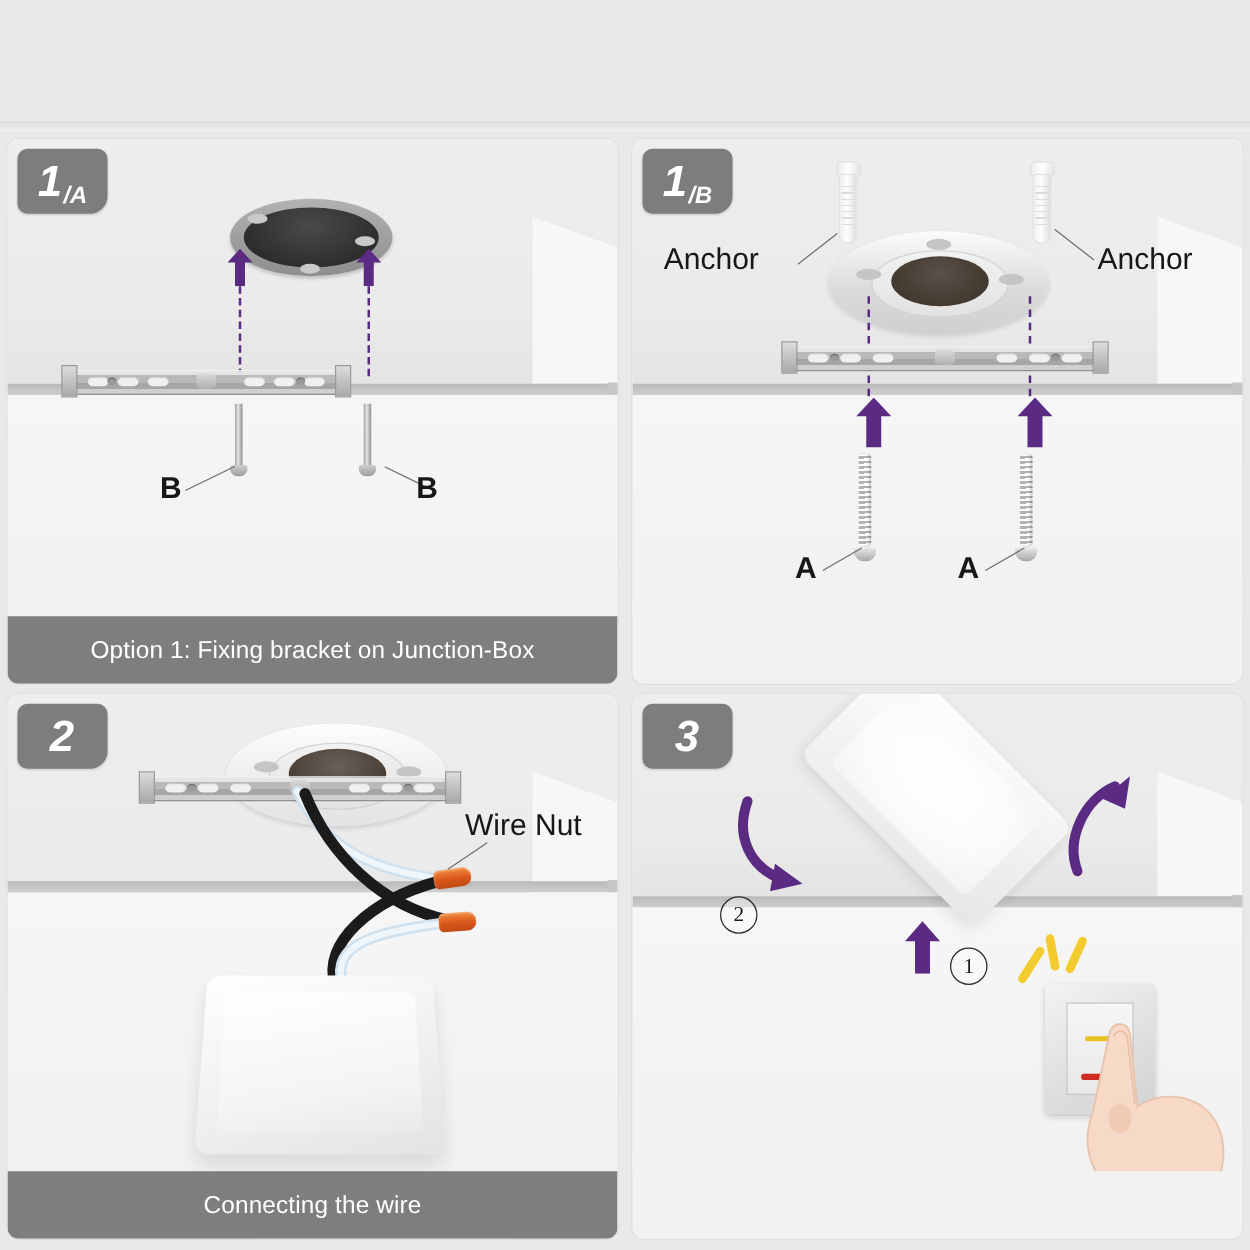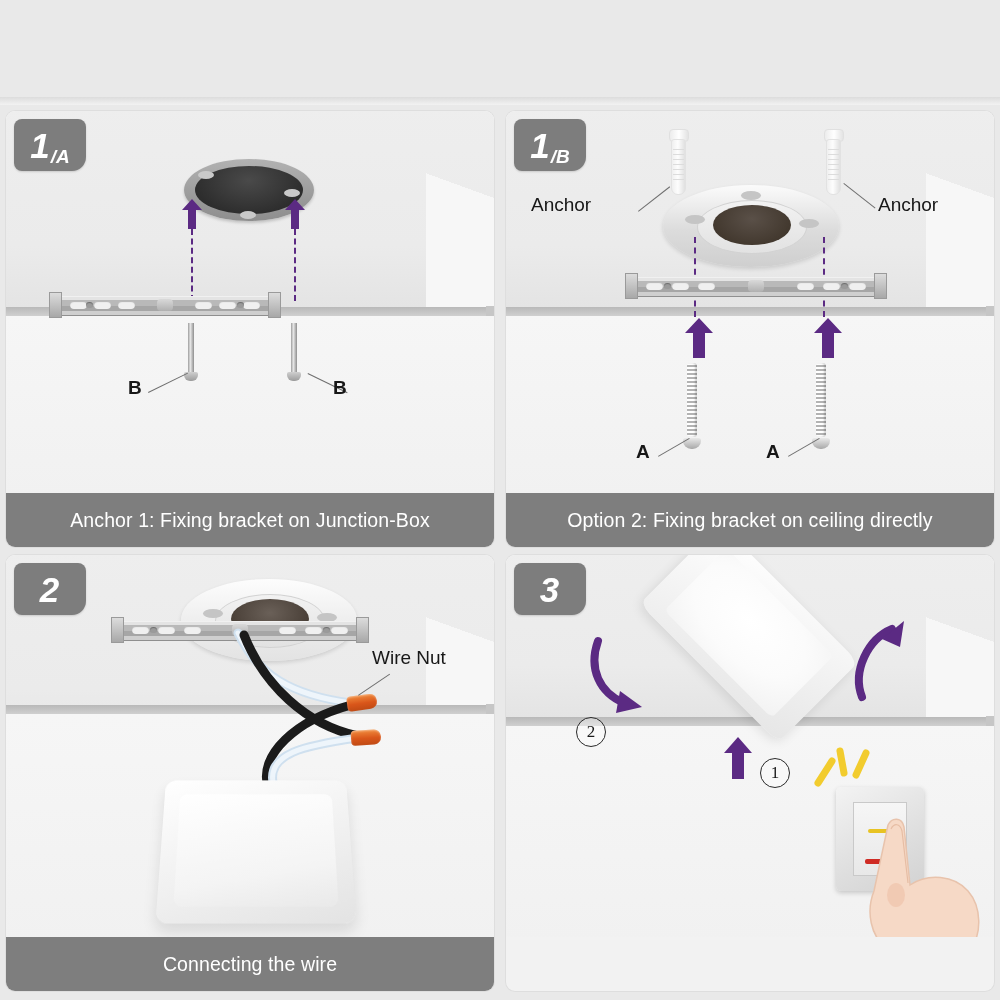--- a/index.html
+++ b/index.html
@@ -186,21 +186,21 @@
   .anchor .collar{
     position:absolute;left:0;top:0;width:20px;height:13px;border-radius:4px;
     background:linear-gradient(90deg,#ececec,#ffffff 50%,#e3e3e3);
     border:1px solid #e0e0e0;box-sizing:border-box;
   }
   .anchor .ribs{
     position:absolute;left:4px;top:16px;width:11px;height:36px;
     background:repeating-linear-gradient(180deg,transparent 0 4px,#dcdcdc 4px 5px);
   }
 
-  .lbl{position:absolute;font-size:19px;color:#171717;white-space:nowrap;}
+  .lbl{position:absolute;font-size:24px;color:#171717;white-space:nowrap;}
   .leader{position:absolute;height:0;border-top:1px solid #6e6e6e;transform-origin:0 0;}
 
   
   .lamp2{position:absolute;width:190px;height:160px;}
   .lamp2 .frame{
     position:absolute;left:0;top:0;width:190px;height:150px;
     background:linear-gradient(160deg,#ffffff,#efefef 60%,#e3e3e3);
     border-radius:12px;
     transform:perspective(420px) rotateX(18deg);
     box-shadow:0 8px 14px rgba(0,0,0,.10);
@@ -326,21 +326,21 @@
         <div class="leader" style="left:302px;top:262px;width:44px;transform:rotate(26deg);"></div>
 
         <div class="lbl" style="left:122px;top:266px;font-weight:600;">B</div>
         <div class="lbl" style="left:327px;top:266px;font-weight:600;">B</div>
       </div>
 
       <div class="badge">
         <span class="num">1</span>
         <span class="sub">/A</span>
       </div>
-      <div class="caption">Anchor 1: Fixing bracket on Junction-Box</div>
+      <div class="caption">Option 1: Fixing bracket on Junction-Box</div>
     </div>
 
     <div class="panel p2">
       <div class="scene">
         <div class="ceiling"></div>
         <div class="ceiling-edge"></div>
         <div class="wall-below"></div>
 
         <div class="anchor" style="left:163px;top:18px;">
           <div class="collar"></div>
@@ -410,21 +410,20 @@
         <div class="leader" style="left:282px;top:345px;width:36px;transform:rotate(-30deg);"></div>
 
         <div class="lbl" style="left:130px;top:330px;font-weight:600;">A</div>
         <div class="lbl" style="left:260px;top:330px;font-weight:600;">A</div>
       </div>
 
       <div class="badge">
         <span class="num">1</span>
         <span class="sub">/B</span>
       </div>
-      <div class="caption">Option 2: Fixing bracket on ceiling directly</div>
     </div>
 
     <div class="panel p3">
       <div class="scene">
         <div class="ceiling"></div>
         <div class="ceiling-edge" style="top:150px;"></div>
         <div class="wall-below" style="top:159px;height:230px;"></div>
 
         <div class="plate" style="left:175px;top:24px;">
           <div class="disc" style="background:linear-gradient(180deg,#fdfdfd,#ededed 55%,#e3e3e3);"></div>

